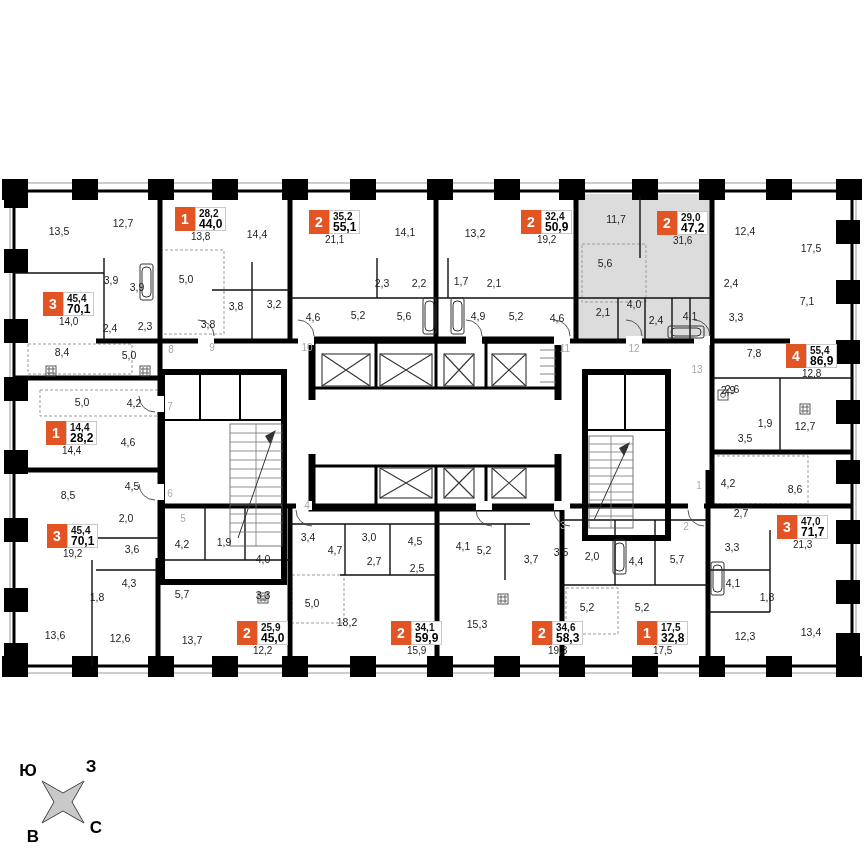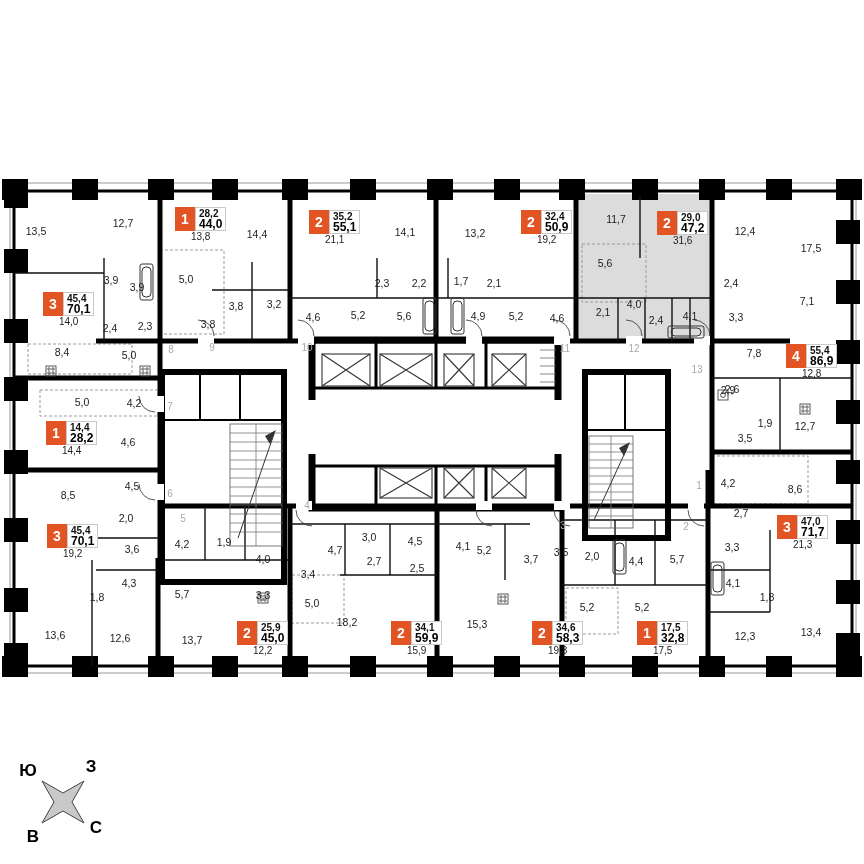--- a/index.html
+++ b/index.html
@@ -236,21 +236,21 @@
           <circle cx="7" cy="7" r="1.2"></circle>
         </g>
       <g transform="translate(718,390)">
           <rect width="10" height="10"></rect>
           <circle cx="5" cy="5" r="2.4"></circle>
         </g>
     </g>
   </svg>
 
   <div id="rooms-layer">
-      <span class="room" style="left: 36px; top: 231px;">13,5</span>
+      <span class="room" style="left: 59px; top: 231px;">13,5</span>
       <span class="room" style="left: 123px; top: 223px;">12,7</span>
       <span class="room" style="left: 257px; top: 234px;">14,4</span>
       <span class="room" style="left: 405px; top: 232px;">14,1</span>
       <span class="room" style="left: 475px; top: 233px;">13,2</span>
       <span class="room" style="left: 616px; top: 219px;">11,7</span>
       <span class="room" style="left: 745px; top: 231px;">12,4</span>
       <span class="room" style="left: 811px; top: 248px;">17,5</span>
       <span class="room" style="left: 111px; top: 280px;">3,9</span>
       <span class="room" style="left: 137px; top: 287px;">3,9</span>
       <span class="room" style="left: 186px; top: 279px;">5,0</span>
@@ -287,21 +287,21 @@
       <span class="room" style="left: 68px; top: 495px;">8,5</span>
       <span class="room" style="left: 132px; top: 486px;">4,5</span>
       <span class="room" style="left: 126px; top: 518px;">2,0</span>
       <span class="room" style="left: 732px; top: 389px;">2,6</span>
       <span class="room" style="left: 765px; top: 423px;">1,9</span>
       <span class="room" style="left: 805px; top: 426px;">12,7</span>
       <span class="room" style="left: 745px; top: 438px;">3,5</span>
       <span class="room" style="left: 728px; top: 483px;">4,2</span>
       <span class="room" style="left: 795px; top: 489px;">8,6</span>
       <span class="room" style="left: 741px; top: 513px;">2,7</span>
-      <span class="room" style="left: 308px; top: 537px; margin-top: 37px;">3,4</span>
+      <span class="room" style="left: 308px; top: 537px;">3,4</span>
       <span class="room" style="left: 335px; top: 550px;">4,7</span>
       <span class="room" style="left: 369px; top: 537px;">3,0</span>
       <span class="room" style="left: 374px; top: 561px;">2,7</span>
       <span class="room" style="left: 415px; top: 541px;">4,5</span>
       <span class="room" style="left: 417px; top: 568px;">2,5</span>
       <span class="room" style="left: 132px; top: 549px;">3,6</span>
       <span class="room" style="left: 182px; top: 544px;">4,2</span>
       <span class="room" style="left: 224px; top: 542px;">1,9</span>
       <span class="room" style="left: 263px; top: 559px;">4,0</span>
       <span class="room" style="left: 129px; top: 583px;">4,3</span>

